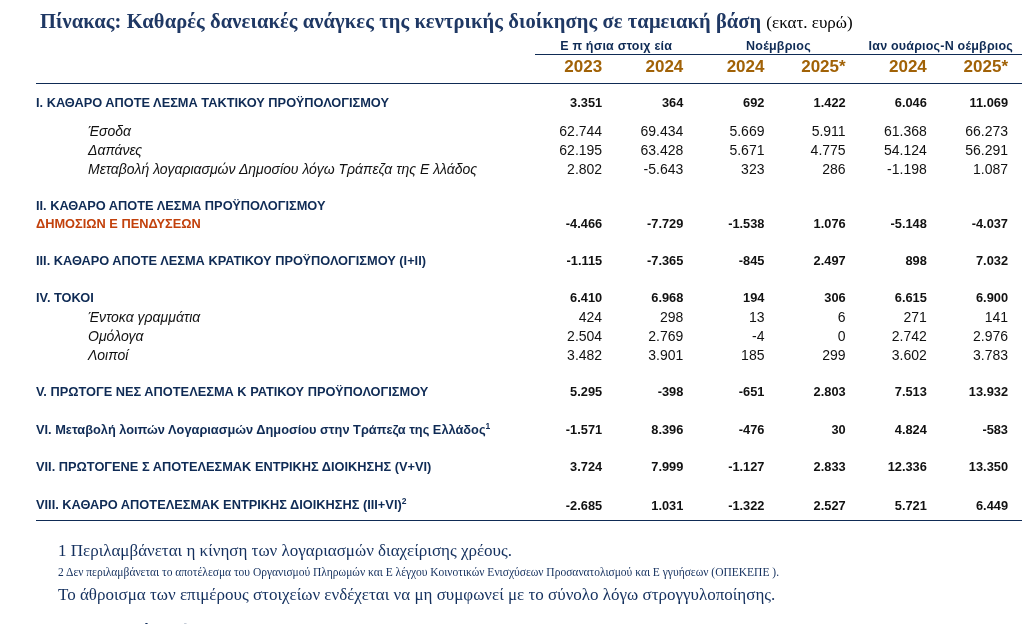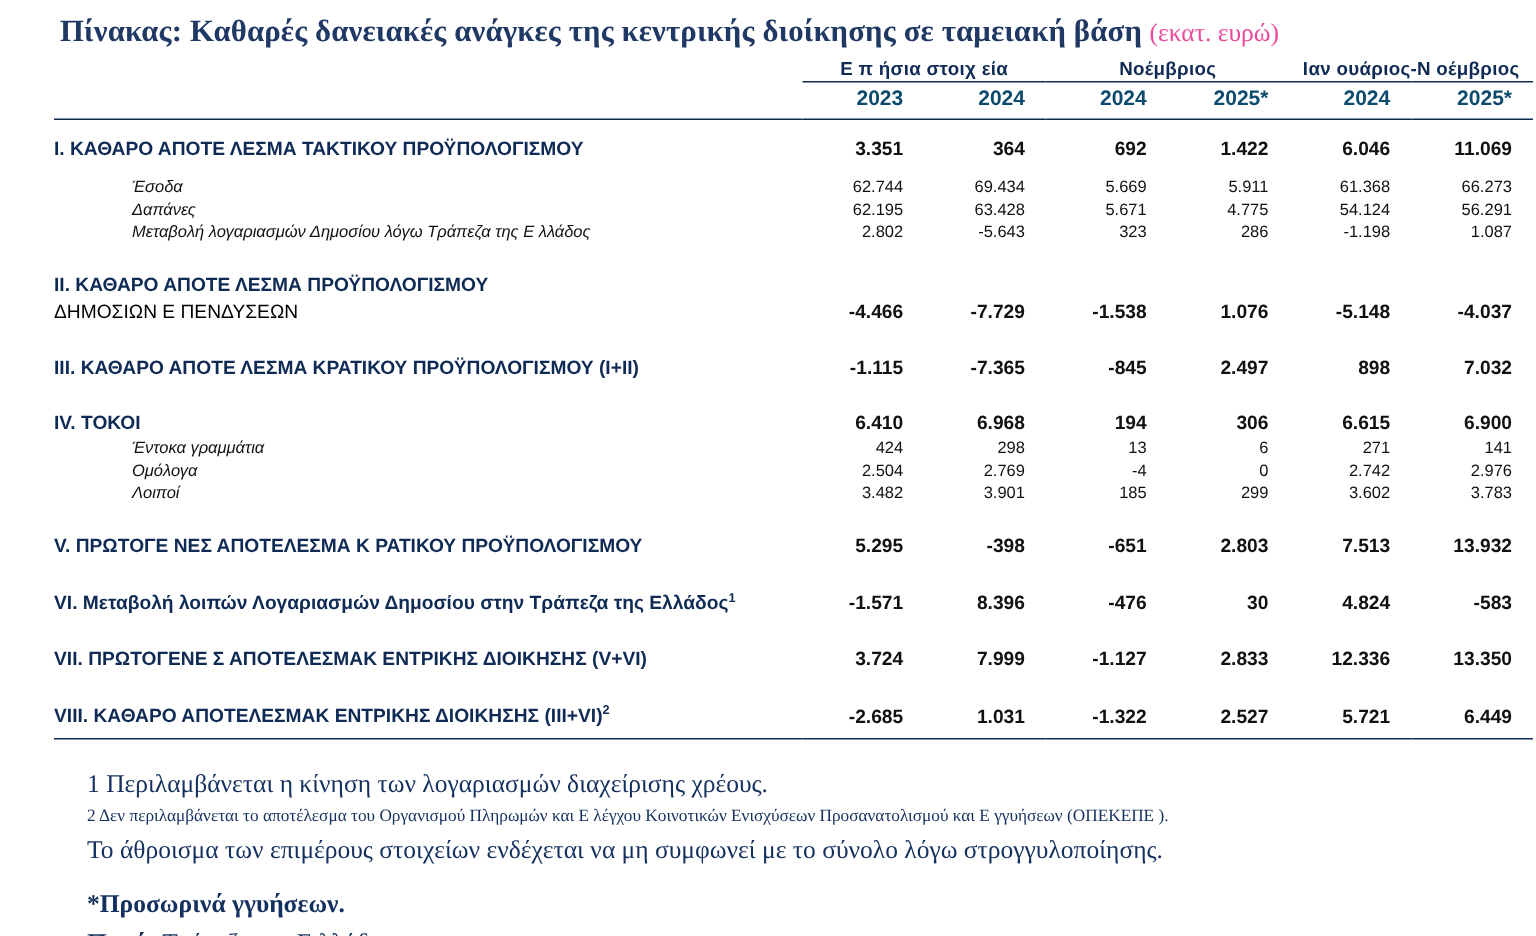--- a/index.html
+++ b/index.html
@@ -32,21 +32,21 @@
   .title-main {
     font-family: "Liberation Serif", serif;
     font-size: 20.5px;
     font-weight: bold;
     color: #1f3864;
     letter-spacing: 0.1px;
   }
   .title-sub {
     font-family: "Liberation Serif", serif;
     font-size: 17px;
-    color: #ec4899;
+    color: #000000;
     margin-left: 5px;
   }
   
   table.fin {
     border-collapse: collapse;
     width: 986px;
     margin-left: 14px;
     table-layout: fixed;
   }
   table.fin td, table.fin th {
@@ -70,23 +70,23 @@
     color: #0f2b55;
     padding-bottom: 1px !important;
     letter-spacing: 0.2px;
   }
   .grp-line {
     border-bottom: 1.3px solid #0f2b55;
   }
   .hdr-year {
     text-align: right;
     padding-right: 14px !important;
-    font-size: 14px;
-    font-weight: bold;
-    color: #0c4a6e;
+    font-size: 17px;
+    font-weight: bold;
+    color: #a16207;
     padding-top: 2px !important;
     padding-bottom: 3px !important;
   }
   .rule-top td {
     border-bottom: 1.6px solid #0f2b55;
     height: 3px;
   }
   .rule-bottom td {
     border-top: 1.6px solid #0f2b55;
     height: 3px;
@@ -94,28 +94,28 @@
   tr.section td {
     font-size: 12.8px;
     font-weight: bold;
     color: #0f2b55;
     padding-top: 11px !important;
     padding-bottom: 2px !important;
   }
   tr.section td.num { color: #111; font-weight: bold; }
   tr.section2 td {
     font-size: 12.8px;
-    font-weight: normal;
-    color: #000000;
+    font-weight: bold;
+    color: #c2410c;
     padding-top: 1px !important;
     padding-bottom: 2px !important;
   }
   tr.section2 td.num { color: #111; font-weight: bold; }
   tr.sub td {
-    font-size: 11px;
+    font-size: 14px;
     color: #111;
     padding-top: 2px !important;
     padding-bottom: 1px !important;
   }
   tr.sub td.lbl { padding-left: 52px; font-style: italic; }
   tr.spacer td { height: 9px; }
   tr.spacer-sm td { height: 5px; }
   .lbl { padding-left: 26px; }
   .lbl-deep { padding-left: 52px; }
   sup { font-size: 8.5px; vertical-align: super; }

